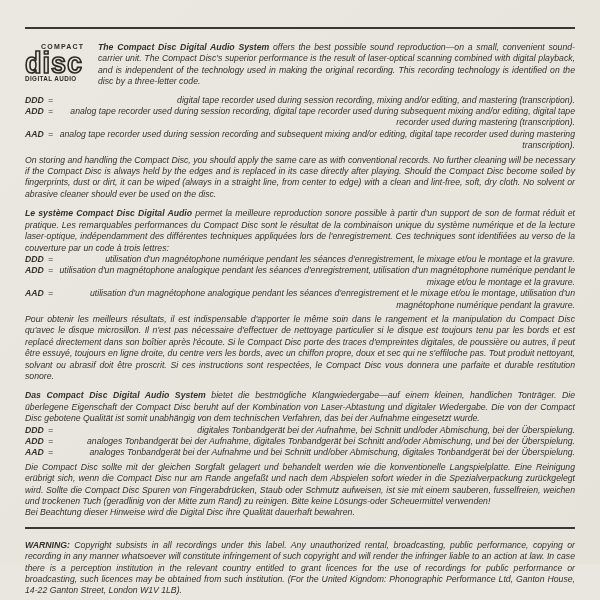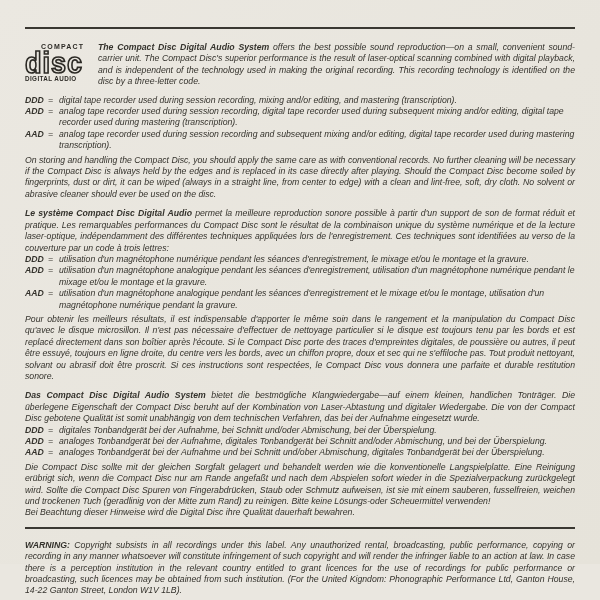--- a/index.html
+++ b/index.html
@@ -69,21 +69,21 @@
     margin-top: 1px;
     white-space: nowrap;
   }
   .intro-row p { flex: 1; }
 
   
   .codes { margin-bottom: 3px; }
   .code-row { display: flex; }
   .code-label { flex: none; width: 23px; font-weight: bold; }
   .code-eq { flex: none; width: 11px; }
-  .code-def { flex: 1; text-align: left; }
+  .code-def { flex: 1; text-align: right; }
 
   .section { margin-bottom: 8px; }
   .care { margin-bottom: 0; }
 
   .warning-block { margin-top: 2px; }
   .rule-warn-top { margin-bottom: 11px; }
 </style>
 </head>
 <body>
 

